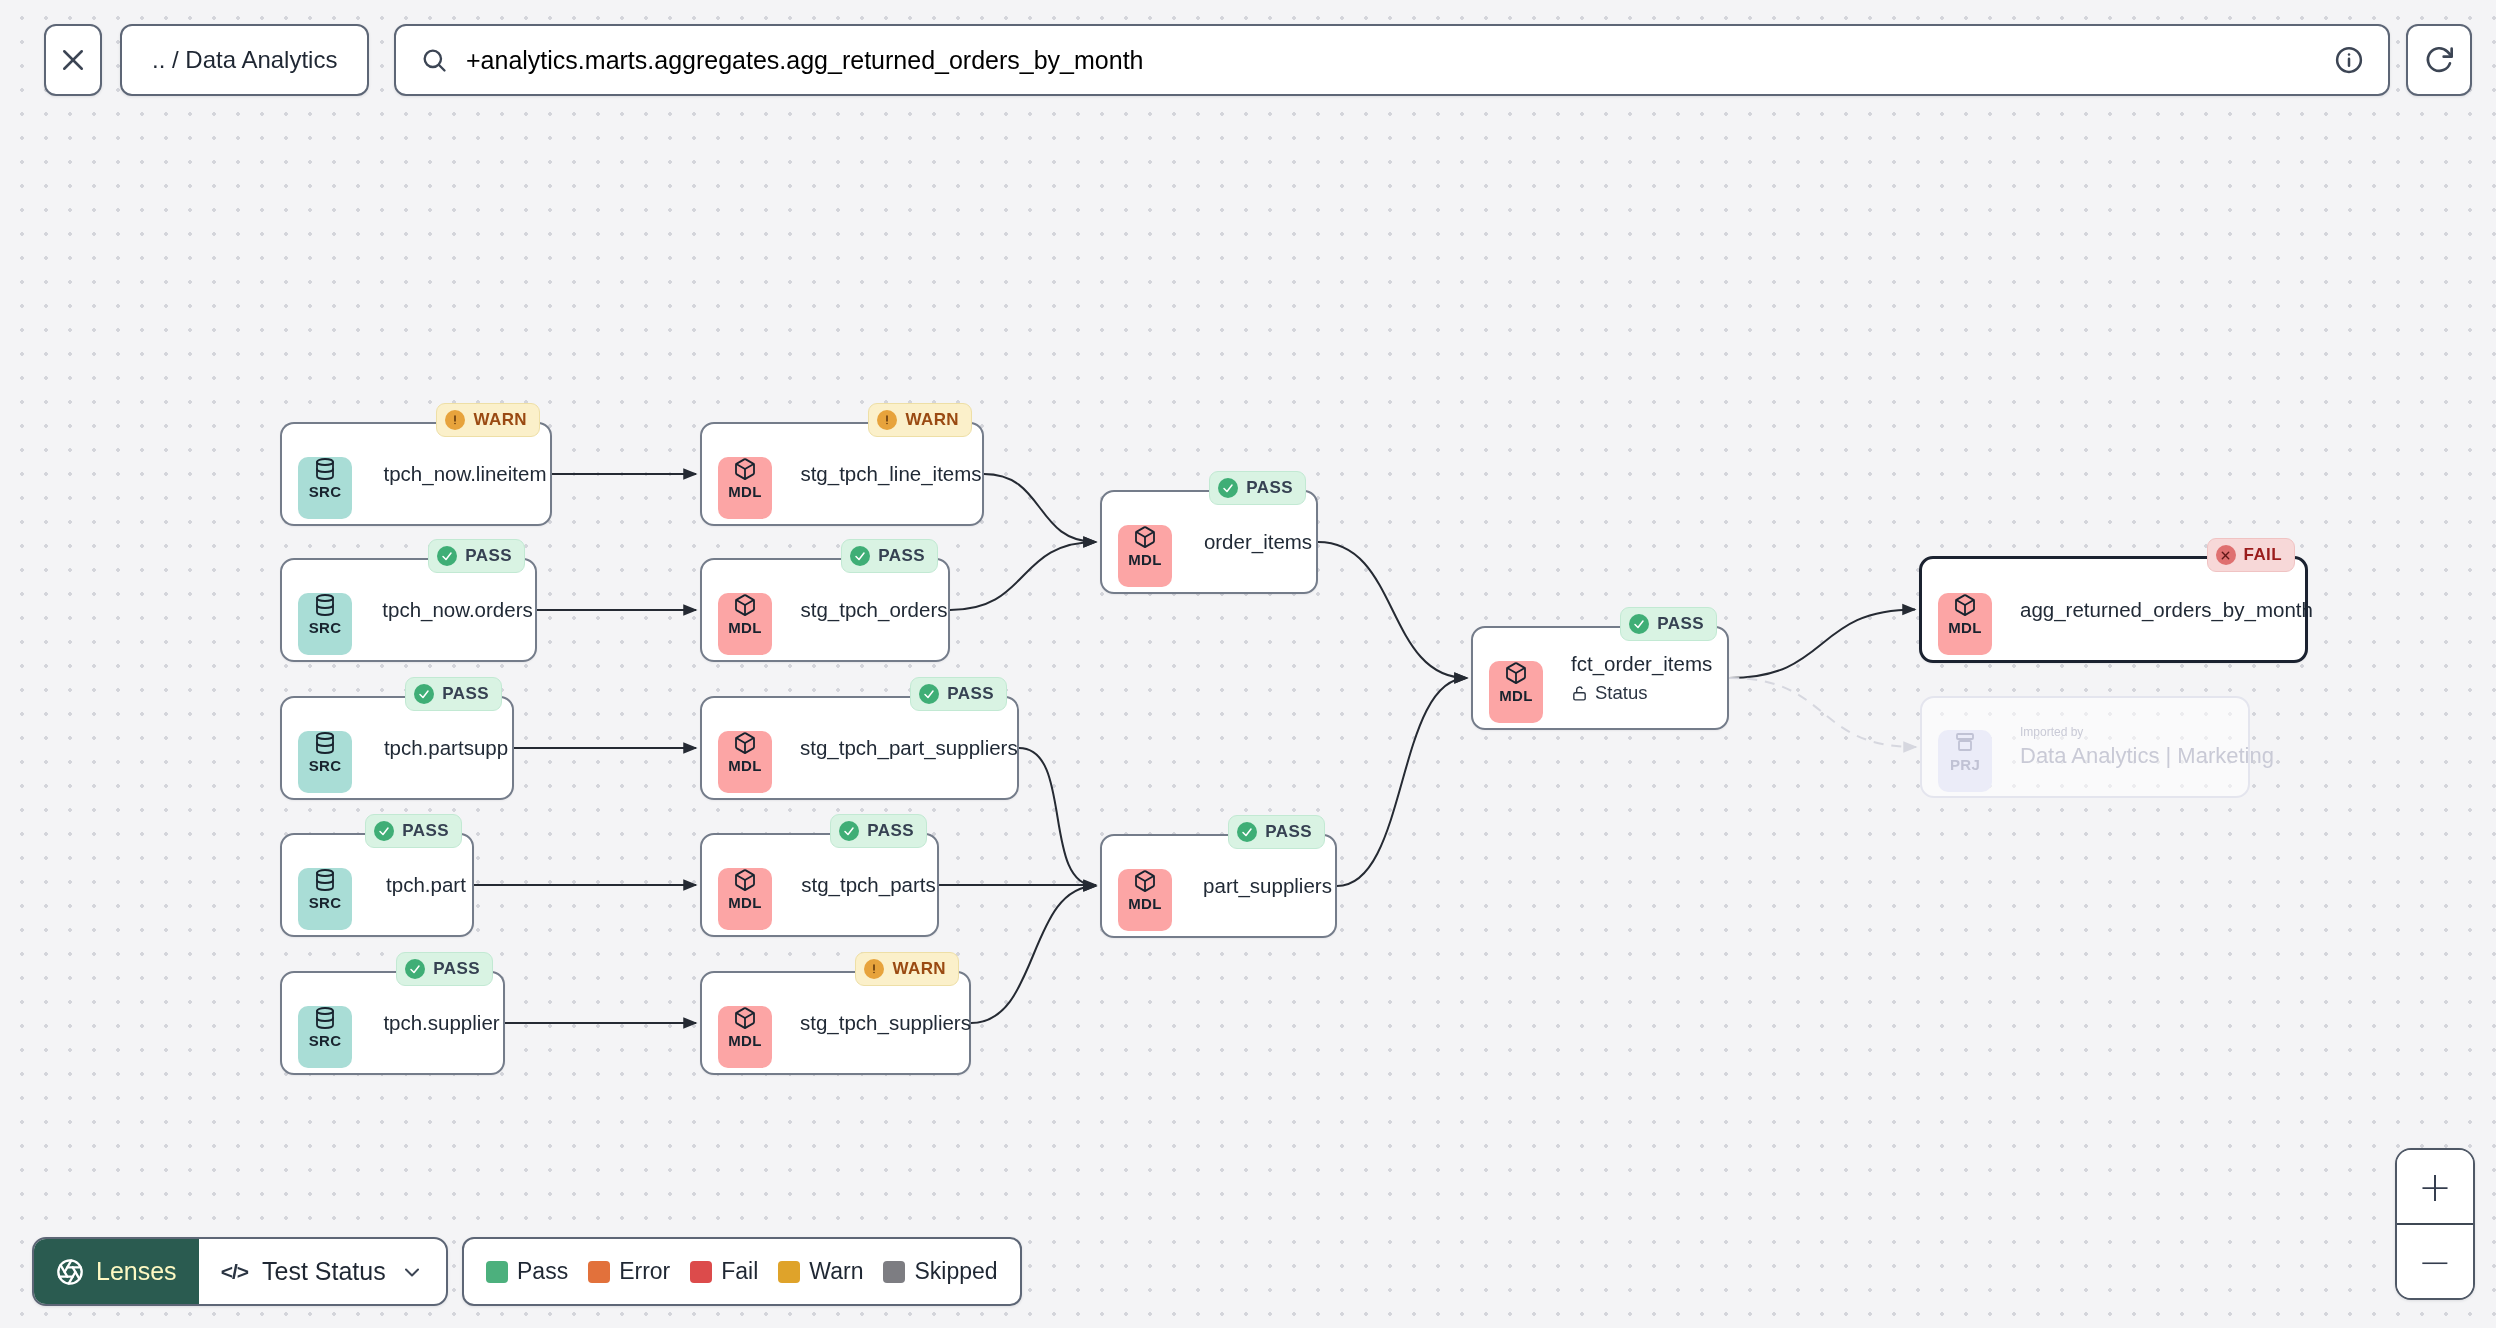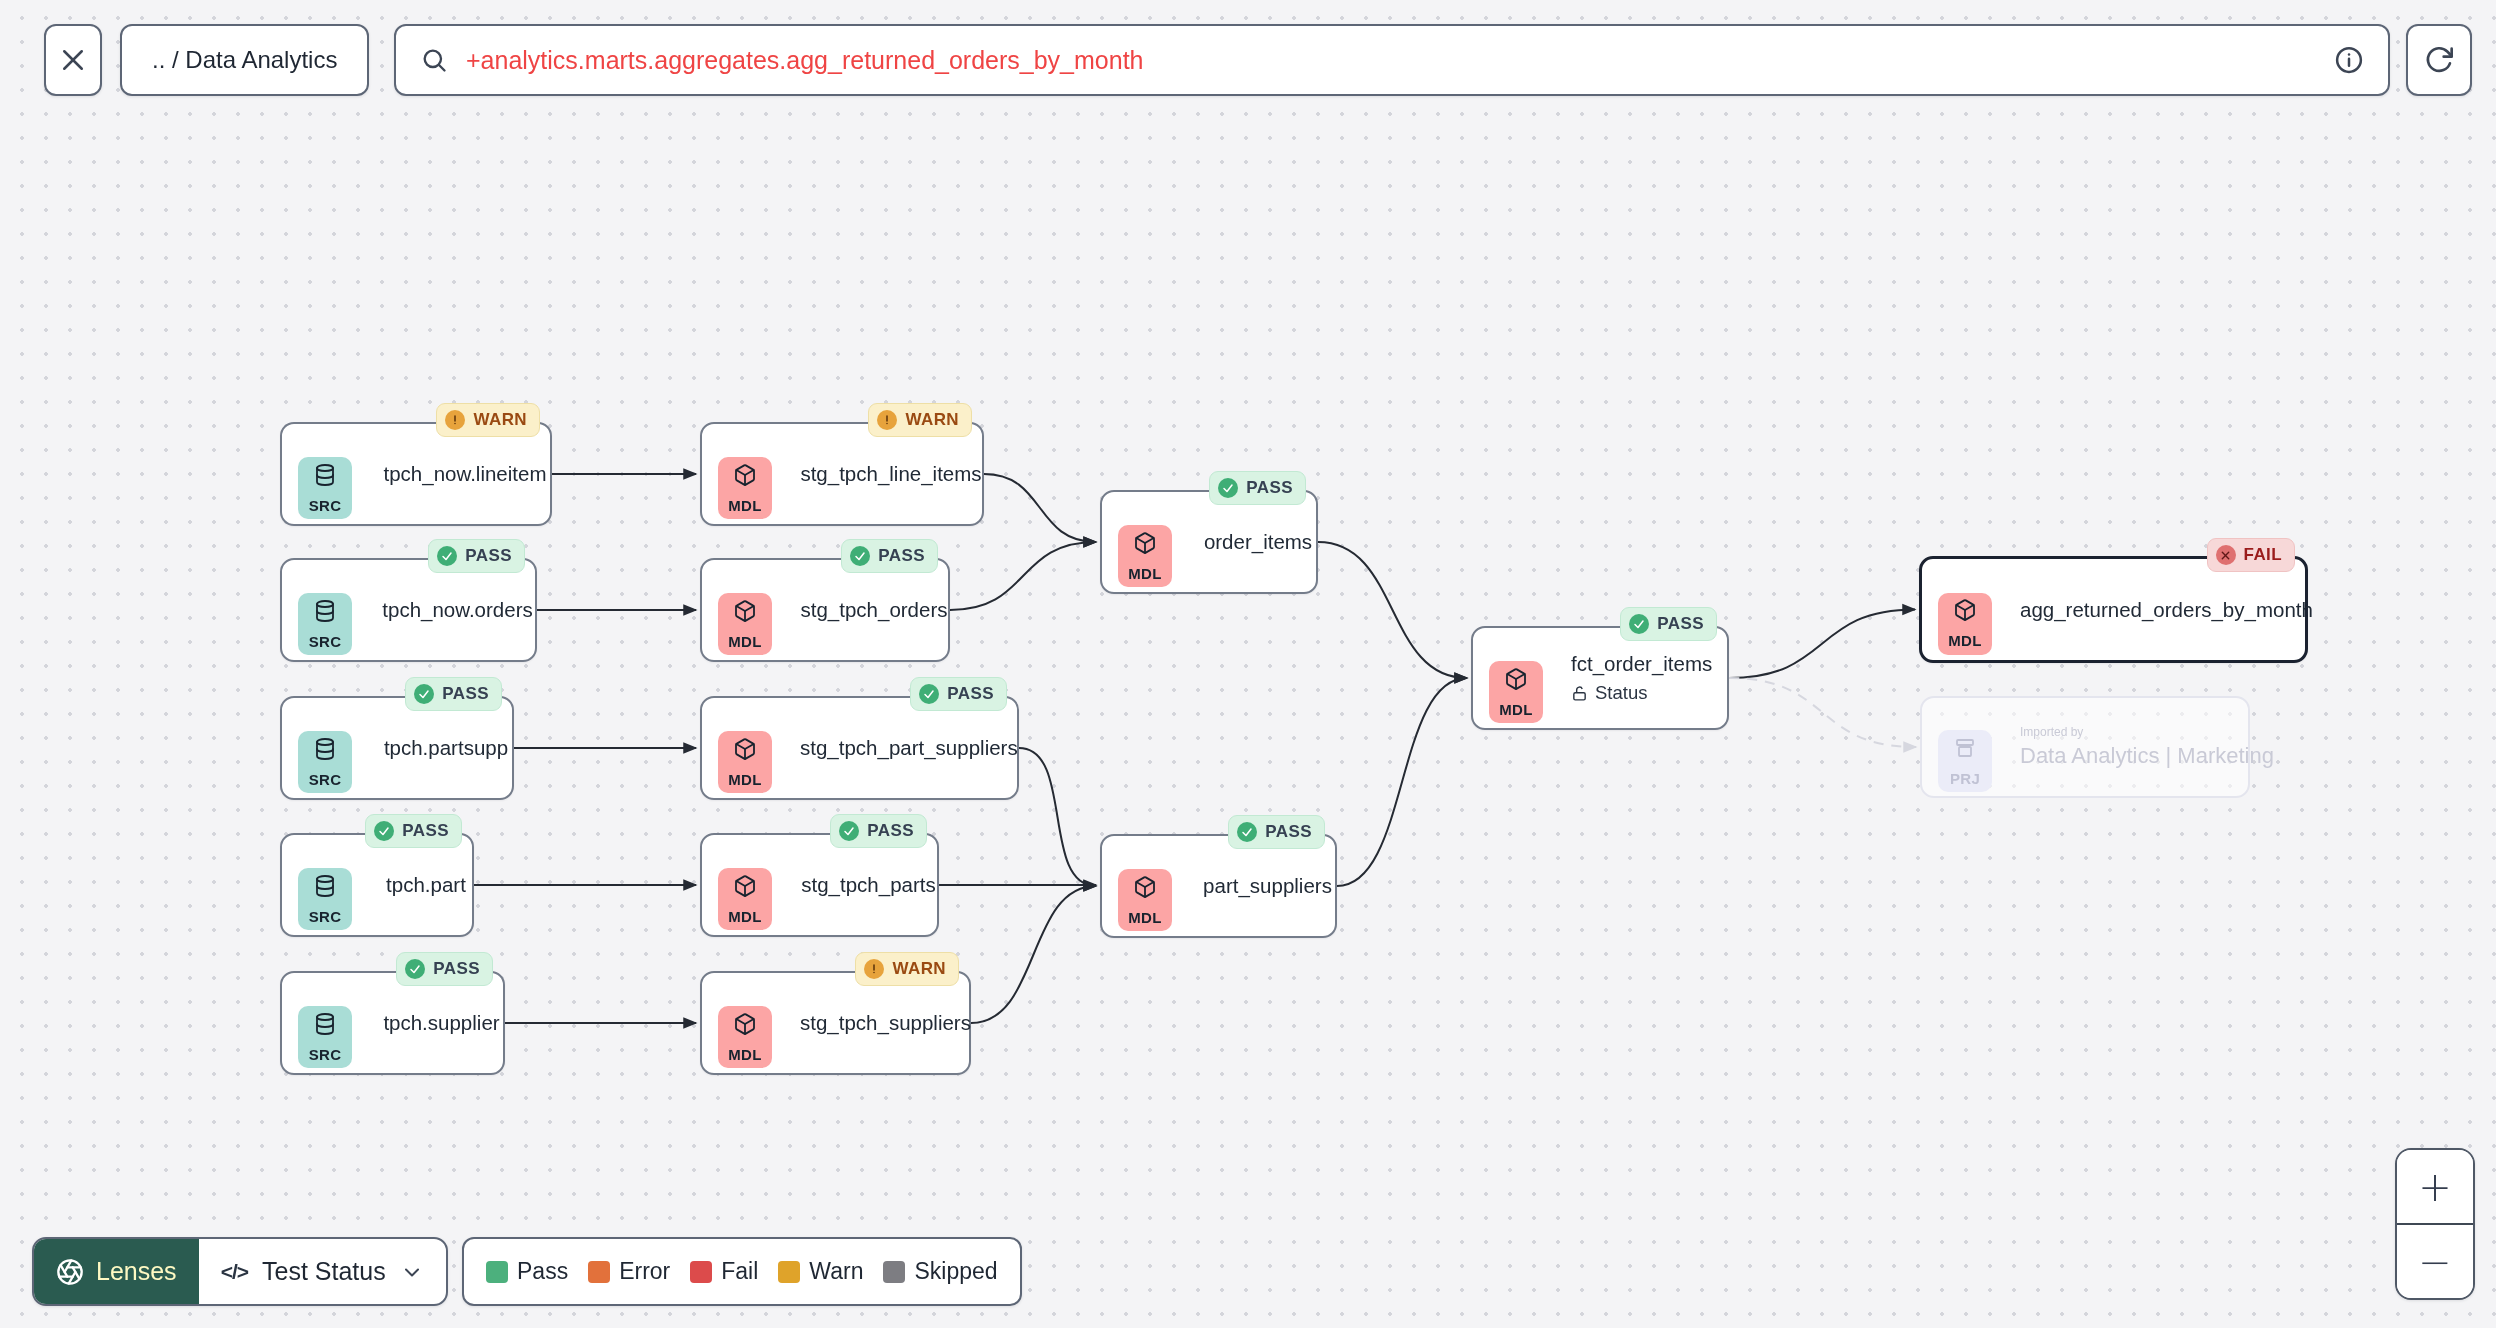--- a/index.html
+++ b/index.html
@@ -17,35 +17,35 @@
     border:2px solid #5d6676; border-radius:12px;
     display:flex; align-items:center; justify-content:center;
     box-shadow:0 1px 3px rgba(20,28,40,.10); cursor:pointer;
   }
   #close-btn   { left:44px;  width:58px; }
   #breadcrumb  { left:120px; padding:0 30px; font-size:24px; color:#1f2733; }
   #search-bar  { left:394px; width:1996px; justify-content:flex-start; padding:0 24px; cursor:text; }
   #refresh-btn { left:2406px; width:66px; }
   #search-input {
     flex:1; border:none; outline:none; background:transparent;
-    font-family:"Liberation Sans",sans-serif; font-size:25px; color:#ef4444; margin-left:16px;
+    font-family:"Liberation Sans",sans-serif; font-size:25px; color:#000000; margin-left:16px;
   }
   .icn { stroke:#3c4554; fill:none; stroke-width:2; stroke-linecap:round; stroke-linejoin:round; }
   
   #edges { position:absolute; left:0; top:0; width:2496px; height:1328px; pointer-events:none; }
   .node {
     position:absolute; background:#fff; border:2px solid #747c8a; border-radius:14px;
     display:flex; align-items:center; padding-left:16px; gap:20px;
     box-shadow:0 1px 2px rgba(16,24,40,.06); cursor:pointer;
   }
   .node.selected { border:3.5px solid #1b2230; }
   .node.faded { background:rgba(255,255,255,.55); border:2px solid #e4e5ee; box-shadow:none; }
   .kind-badge {
     width:54px; height:62px; border-radius:10px; flex:0 0 auto;
-    display:flex; flex-direction:column; align-items:center; justify-content:center; gap:10px;margin-top:28px;
+    display:flex; flex-direction:column; align-items:center; gap:2px;margin-top:28px;
   }
   .kind-SRC { background:#a9ddd6; }
   .kind-MDL { background:#fca5a5; }
   .kind-PRJ { background:#ebecf8; }
   .kind-badge .k-label { font-size:15px; font-weight:600; color:#18232e; letter-spacing:.3px; }
   .kind-PRJ .k-label { color:#c0c2d4; }
   .kind-badge svg { stroke:#18232e; fill:none; stroke-width:1.8; stroke-linecap:round; stroke-linejoin:round; }
   .kind-PRJ svg { stroke:#c0c2d4; }
   .n-body { flex:1; display:flex; flex-direction:column; align-items:flex-start; justify-content:flex-end;margin-left:8px; }
   .n-body.center { align-items:center; }

